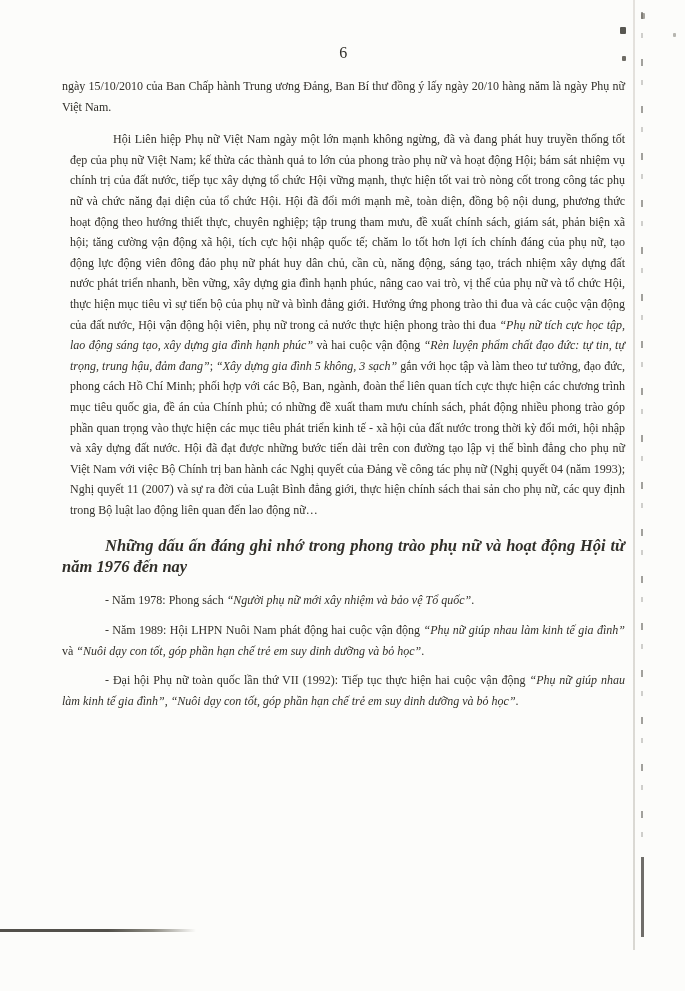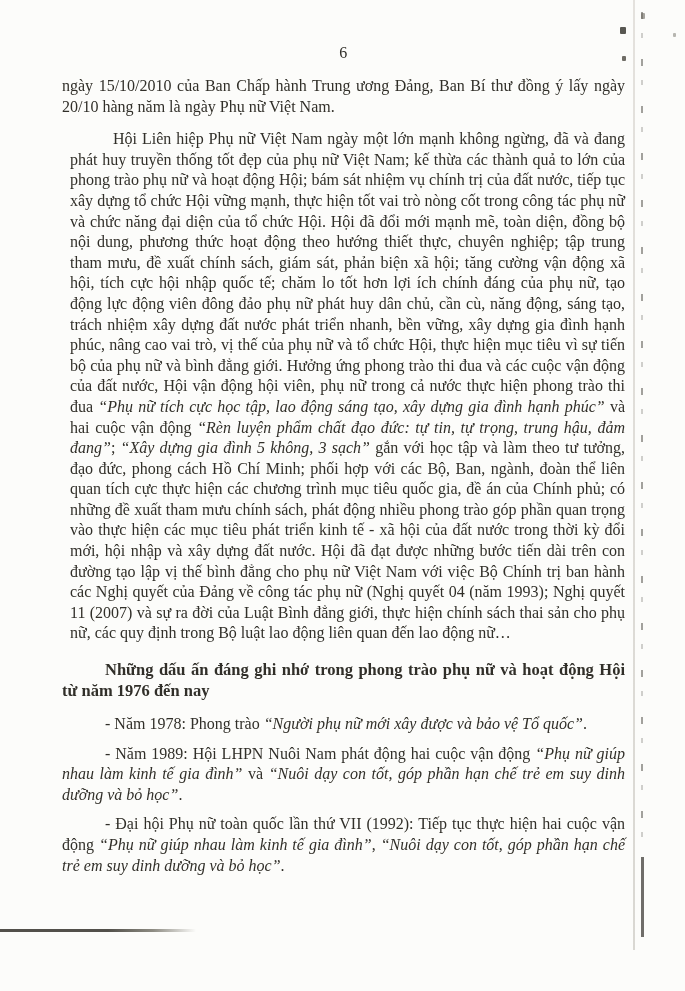--- a/index.html
+++ b/index.html
@@ -26,28 +26,29 @@
     letter-spacing: 0.5px;
   }
   .content {
     position: absolute;
     left: 62px;
     top: 76px;
     width: 563px;
   }
   .para {
     margin: 0 0 12px 0;
-    font-size: 16px;
+    font-size: 12px;
     line-height: 20.6px;
     text-align: justify;
   }
   .indent { text-indent: 43px; margin-left: 8px; }
   .heading {
     margin: 15px 0 13px 0;
     font-weight: bold;
+    font-style: italic;
     font-size: 16.5px;
     line-height: 21px;
     text-align: justify;
     text-indent: 43px;
   }
   .milestone { margin: 0 0 9px 0; }
   .em { font-style: italic; }
 
   
   .artifact { position: absolute; pointer-events: none; }
@@ -87,21 +88,21 @@
   <div class="page-number">6</div>
 
   <div class="content">
 
     <p class="para"><span>ngày 15/10/2010 của Ban Chấp hành Trung ương Đảng, Ban Bí thư đồng ý lấy ngày 20/10 hàng năm là ngày Phụ nữ Việt Nam.</span></p>
 
     <p class="para indent"><span>Hội Liên hiệp Phụ nữ Việt Nam ngày một lớn mạnh không ngừng, đã và đang phát huy truyền thống tốt đẹp của phụ nữ Việt Nam; kế thừa các thành quả to lớn của phong trào phụ nữ và hoạt động Hội; bám sát nhiệm vụ chính trị của đất nước, tiếp tục xây dựng tổ chức Hội vững mạnh, thực hiện tốt vai trò nòng cốt trong công tác phụ nữ và chức năng đại diện của tổ chức Hội. Hội đã đổi mới mạnh mẽ, toàn diện, đồng bộ nội dung, phương thức hoạt động theo hướng thiết thực, chuyên nghiệp; tập trung tham mưu, đề xuất chính sách, giám sát, phản biện xã hội; tăng cường vận động xã hội, tích cực hội nhập quốc tế; chăm lo tốt hơn lợi ích chính đáng của phụ nữ, tạo động lực động viên đông đảo phụ nữ phát huy dân chủ, cần cù, năng động, sáng tạo, trách nhiệm xây dựng đất nước phát triển nhanh, bền vững, xây dựng gia đình hạnh phúc, nâng cao vai trò, vị thế của phụ nữ và tổ chức Hội, thực hiện mục tiêu vì sự tiến bộ của phụ nữ và bình đẳng giới. Hưởng ứng phong trào thi đua và các cuộc vận động của đất nước, Hội vận động hội viên, phụ nữ trong cả nước thực hiện phong trào thi đua </span><span class="em">“Phụ nữ tích cực học tập, lao động sáng tạo, xây dựng gia đình hạnh phúc”</span><span> và hai cuộc vận động </span><span class="em">“Rèn luyện phẩm chất đạo đức: tự tin, tự trọng, trung hậu, đảm đang”</span><span>; </span><span class="em">“Xây dựng gia đình 5 không, 3 sạch”</span><span> gắn với học tập và làm theo tư tưởng, đạo đức, phong cách Hồ Chí Minh; phối hợp với các Bộ, Ban, ngành, đoàn thể liên quan tích cực thực hiện các chương trình mục tiêu quốc gia, đề án của Chính phủ; có những đề xuất tham mưu chính sách, phát động nhiều phong trào góp phần quan trọng vào thực hiện các mục tiêu phát triển kinh tế - xã hội của đất nước trong thời kỳ đổi mới, hội nhập và xây dựng đất nước. Hội đã đạt được những bước tiến dài trên con đường tạo lập vị thế bình đẳng cho phụ nữ Việt Nam với việc Bộ Chính trị ban hành các Nghị quyết của Đảng về công tác phụ nữ (Nghị quyết 04 (năm 1993); Nghị quyết 11 (2007) và sự ra đời của Luật Bình đẳng giới, thực hiện chính sách thai sản cho phụ nữ, các quy định trong Bộ luật lao động liên quan đến lao động nữ…</span></p>
 
     <p class="heading"><span>Những dấu ấn đáng ghi nhớ trong phong trào phụ nữ và hoạt động Hội từ năm 1976 đến nay</span></p>
 
-    <p class="para indent milestone"><span>- Năm 1978: Phong trào </span><span class="em">“Người phụ nữ mới xây được và bảo vệ Tổ quốc”</span><span>.</span></p>
+    <p class="para indent milestone"><span>- Năm 1978: Phong sách </span><span class="em">“Người phụ nữ mới xây nhiệm và bảo vệ Tổ quốc”</span><span>.</span></p>
 
     <p class="para indent milestone"><span>- Năm 1989: Hội LHPN Nuôi Nam phát động hai cuộc vận động </span><span class="em">“Phụ nữ giúp nhau làm kinh tế gia đình”</span><span> và </span><span class="em">“Nuôi dạy con tốt, góp phần hạn chế trẻ em suy dinh dưỡng và bỏ học”</span><span>.</span></p>
 
     <p class="para indent milestone"><span>- Đại hội Phụ nữ toàn quốc lần thứ VII (1992): Tiếp tục thực hiện hai cuộc vận động </span><span class="em">“Phụ nữ giúp nhau làm kinh tế gia đình”</span><span>, </span><span class="em">“Nuôi dạy con tốt, góp phần hạn chế trẻ em suy dinh dưỡng và bỏ học”</span><span>.</span></p>
 
   </div>
 
   <div class="artifact edge-line-light"></div>
   <div class="artifact edge-dashes"></div>
   <div class="artifact edge-dash-strong"></div>

